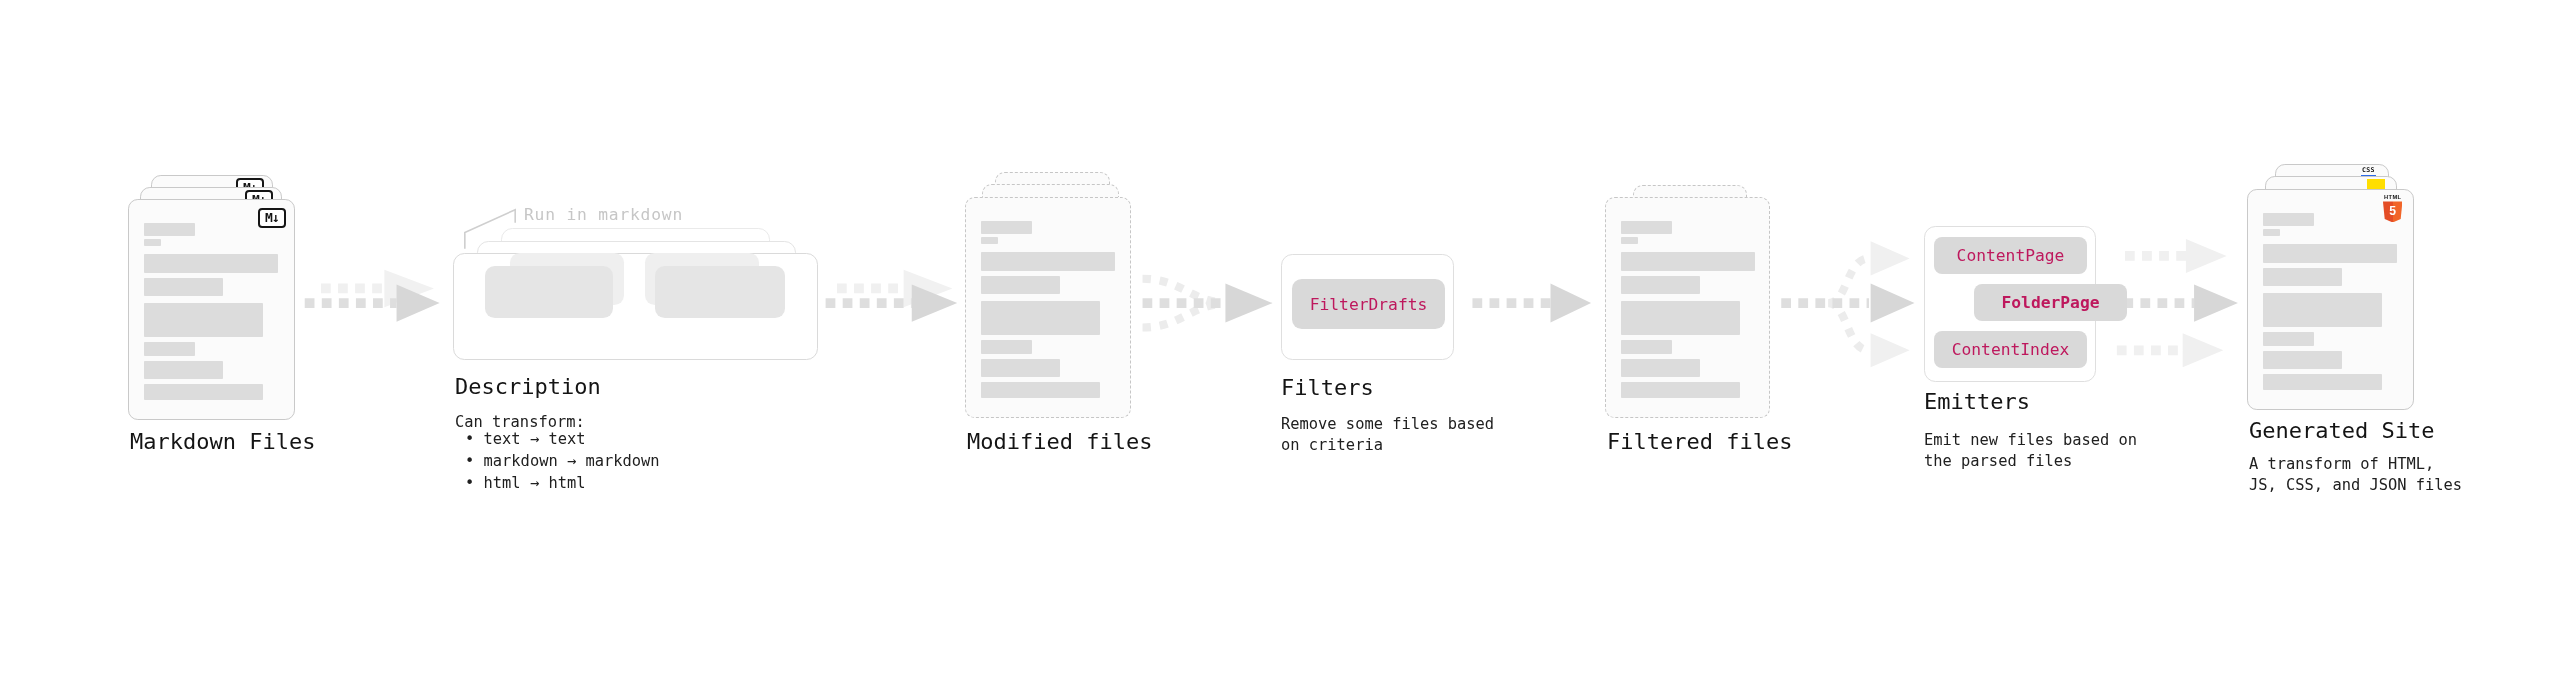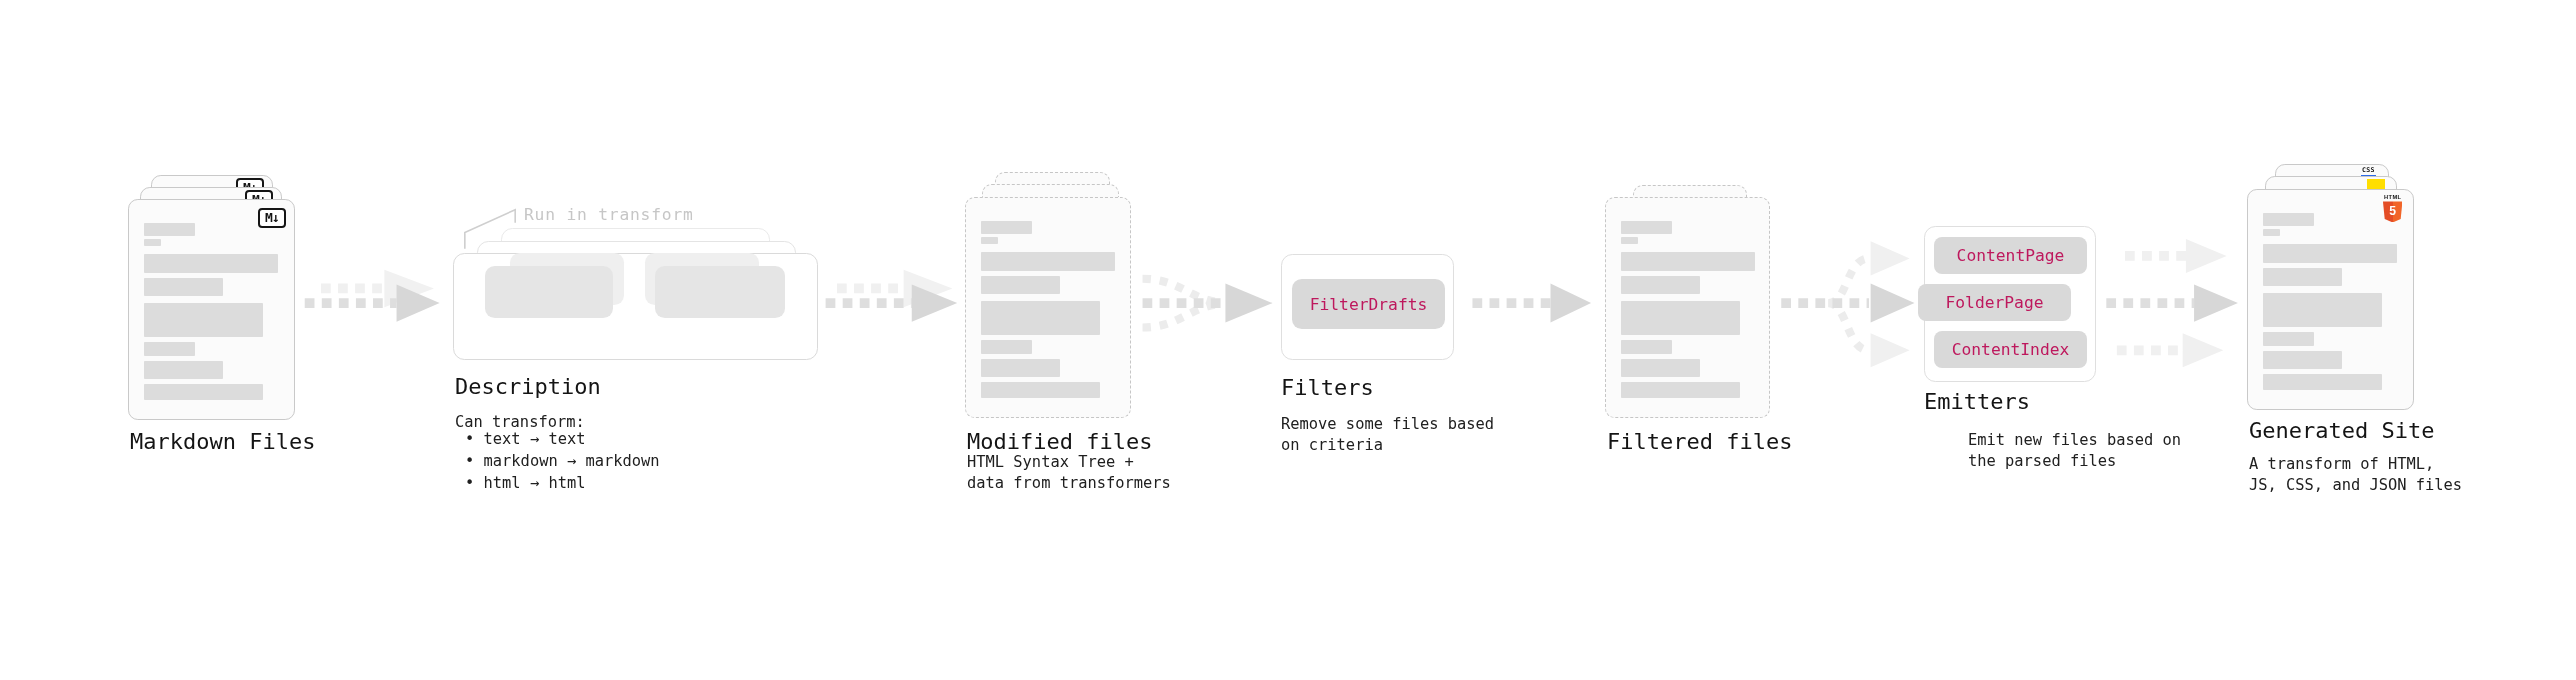--- a/index.html
+++ b/index.html
@@ -147,21 +147,21 @@
 
   <div class="tbox" style="left:501px;top:228px;width:269px;border-color:#eaeaea;"></div>
   <div class="tbox" style="left:477px;top:241px;width:319px;border-color:#e4e4e4;"></div>
   <div class="tbox front-box" style="left:453px;top:253px;width:365px;"></div>
 
   <div class="pill l3" style="left:510px;top:253px;width:114px;height:52px;"></div>
   <div class="pill l3" style="left:645px;top:253px;width:114px;height:52px;"></div>
   <div class="pill l2" style="left:485px;top:266px;width:128px;height:52px;"></div>
   <div class="pill l2" style="left:655px;top:266px;width:130px;height:52px;"></div>
 
-  <div class="annotation" style="left:524px;top:205px;">Run in transform</div>
+  <div class="annotation" style="left:524px;top:205px;">Run in markdown</div>
   <div class="stage-label" style="left:455px;top:374px;">Description</div>
   <div class="stage-desc" style="left:455px;top:412px;">Can transform:</div>
   <div class="bullets" style="left:465px;top:428px;">
     <div>text → text</div>
     <div>markdown → markdown</div>
     <div>html → html</div>
   </div>
 
   <div class="doc dashed behind" style="left:995px;top:172px;width:115px;"></div>
   <div class="doc dashed behind" style="left:982px;top:184px;width:137px;"></div>
@@ -171,24 +171,20 @@
         <div class="bar" style="width: 17px; height: 6.5px; margin-top: 3.3px;"></div>
         <div class="bar" style="width: 134px; height: 18.7px; margin-top: 8.1px;"></div>
         <div class="bar" style="width: 79px; height: 18px; margin-top: 5.7px;"></div>
         <div class="bar" style="width: 119px; height: 34px; margin-top: 6.5px;"></div>
         <div class="bar" style="width: 51px; height: 14px; margin-top: 4.9px;"></div>
         <div class="bar" style="width: 79px; height: 18.7px; margin-top: 4.9px;"></div>
         <div class="bar" style="width: 119px; height: 15.4px; margin-top: 4.9px;"></div>
       </div>
   </div>
   <div class="stage-label" style="left:967px;top:429px;">Modified files</div>
-  <div class="stage-desc" style="left:967px;top:452px;">
-    <div>HTML Syntax Tree +</div>
-    <div>data from transformers</div>
-  </div>
 
   <div class="pbox" style="left:1281px;top:254px;width:173px;height:106px;"></div>
   <div class="pill l1" style="left:1292px;top:279px;width:153px;height:50px;">FilterDrafts</div>
   <div class="stage-label" style="left:1281px;top:375px;">Filters</div>
   <div class="stage-desc" style="left:1281px;top:414px;">
     <div>Remove some files based</div>
     <div>on criteria</div>
   </div>
 
   <div class="doc dashed behind" style="left:1633px;top:185px;width:114px;"></div>
@@ -201,24 +197,24 @@
         <div class="bar" style="width: 119px; height: 34px; margin-top: 6.5px;"></div>
         <div class="bar" style="width: 51px; height: 14px; margin-top: 4.9px;"></div>
         <div class="bar" style="width: 79px; height: 18.7px; margin-top: 4.9px;"></div>
         <div class="bar" style="width: 119px; height: 15.4px; margin-top: 4.9px;"></div>
       </div>
   </div>
   <div class="stage-label" style="left:1607px;top:429px;">Filtered files</div>
 
   <div class="pbox" style="left:1924px;top:226px;width:172px;height:156px;"></div>
   <div class="pill l1" style="left:1934px;top:237px;width:153px;height:37px;border-radius:8.1px;">ContentPage</div>
-  <div class="pill l1" style="left:1918px;top:284px;width:153px;height:37px;border-radius:8.1px;">FolderPage</div>
+  <div class="pill l1" style="left:1974px;top:284px;width:153px;height:37px;border-radius:8.1px;font-weight:bold;">FolderPage</div>
   <div class="pill l1" style="left:1934px;top:331px;width:153px;height:37px;border-radius:8.1px;">ContentIndex</div>
   <div class="stage-label" style="left:1924px;top:389px;">Emitters</div>
-  <div class="stage-desc" style="left:1968px;top:430px;">
+  <div class="stage-desc" style="left:1924px;top:430px;">
     <div>Emit new files based on</div>
     <div>the parsed files</div>
   </div>
 
   <div class="doc behind" style="left:2275px;top:164px;width:114px;">
     <div class="css-badge">
       <span class="css-txt">CSS</span>
       <div class="css-bar"></div>
     </div>
   </div>

